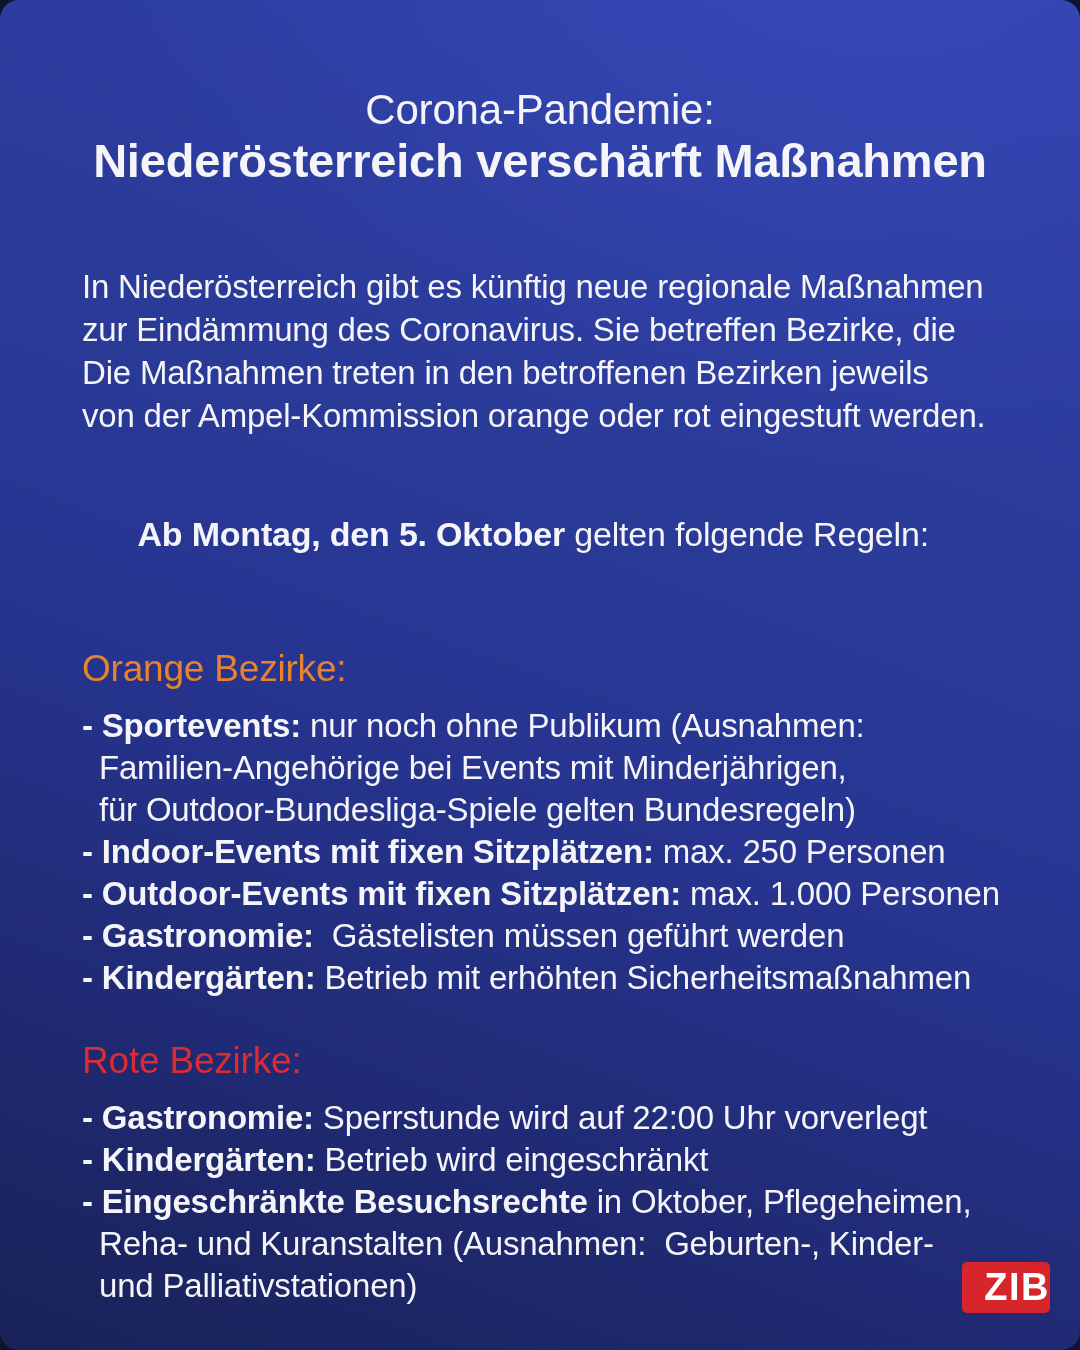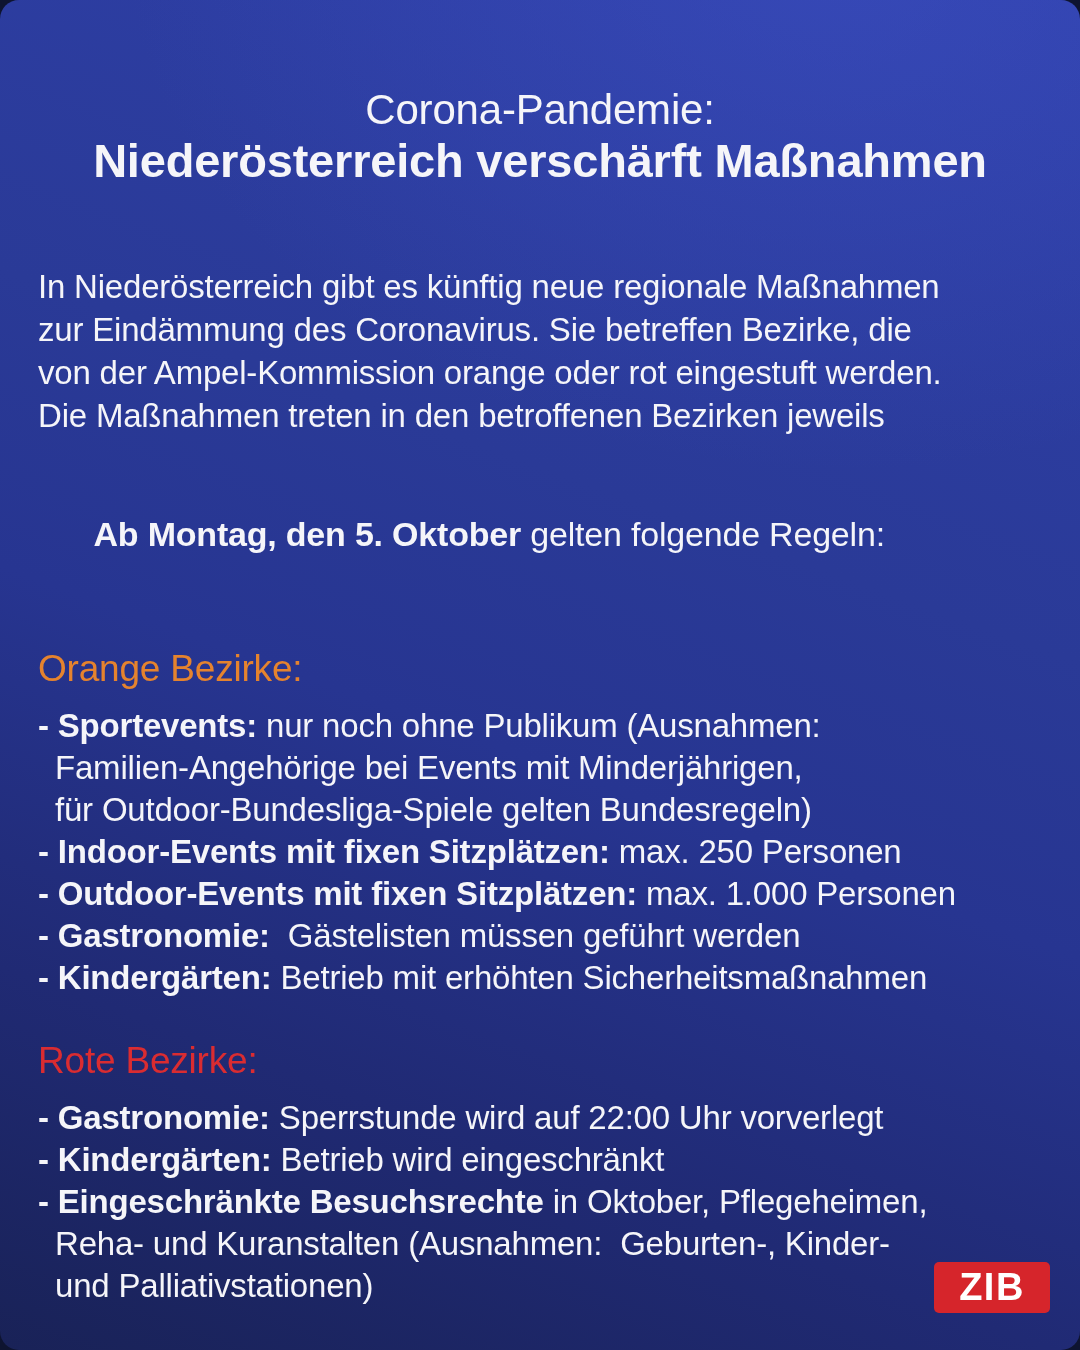--- a/index.html
+++ b/index.html
@@ -12,48 +12,48 @@
       radial-gradient(1200px 900px at 78% -5%, rgba(70,90,210,0.35), rgba(0,0,0,0) 60%),
       linear-gradient(200deg, #2f40ab 0%, #2a3a97 38%, #273591 55%, #202a74 78%, #192257 100%);
     color: #f5f5f9;
     font-family: "Liberation Sans", "DejaVu Sans", sans-serif;
     letter-spacing: -0.2px;
     border-radius: 19px;
   }
   .header { margin-top: 86px; text-align: center; }
   .title-line1 { font-size: 42px; font-weight: 400; line-height: 1.14; }
   .title-line2 { font-size: 47px; font-weight: 700; line-height: 1.14; }
-  .content { padding: 0 38px; }
+  .content { padding: 0 38px; margin-left: 44px; }
   .intro { margin-top: 78px; font-size: 33px; }
   .intro .line { line-height: 43px; }
   .effective { margin-top: 33px; font-size: 34px; line-height: 43px; }
   .effective b { font-weight: 700; }
   .section-heading {
     font-size: 37px;
     font-weight: 400;
     line-height: 40px;
   }
   .heading-orange { color: #e5832e; margin-top: 50px; }
   .heading-red    { color: #da2c31; margin-top: 42px; }
   .rule-list { margin-top: 16px; font-size: 33px; }
   .rule-list .line { line-height: 42px; white-space: pre-wrap; }
   .line { white-space: pre-wrap; }
   .cont { padding-left: 17px; }
   b { font-weight: 700; }
   .zib-logo {
     position: absolute;
     right: 30px;
     bottom: 37px;
-    width: 116px;
+    width: 88px;
     height: 51px;
     background: #d6252b;
     border-radius: 5px;
     display: flex;
     align-items: center;
-    justify-content: center;
+    justify-content: flex-end;
     color: #ffffff;
     font-size: 38px;
     font-weight: 800;
     letter-spacing: 1.5px;
   }
 </style>
 </head>
 <body>
 
 <div class="canvas">
@@ -61,22 +61,22 @@
   <div class="header">
     <div class="title-line1">Corona-Pandemie:</div>
     <div class="title-line2">Niederösterreich verschärft Maßnahmen</div>
   </div>
 
   <div class="content">
 
     <div class="intro">
       <div class="line">In Niederösterreich gibt es künftig neue regionale Maßnahmen</div>
       <div class="line">zur Eindämmung des Coronavirus. Sie betreffen Bezirke, die</div>
+      <div class="line">Die Maßnahmen treten in den betroffenen Bezirken jeweils</div>
       <div class="line">von der Ampel-Kommission orange oder rot eingestuft werden.</div>
-      <div class="line">Die Maßnahmen treten in den betroffenen Bezirken jeweils</div>
     </div>
 
     <div class="effective line">
       <b>Ab Montag, den 5. Oktober</b><span> gelten folgende Regeln:</span>
     </div>
 
     <div class="section-heading heading-orange">Orange Bezirke:</div>
 
     <div class="rule-list">
       <div class="item">

